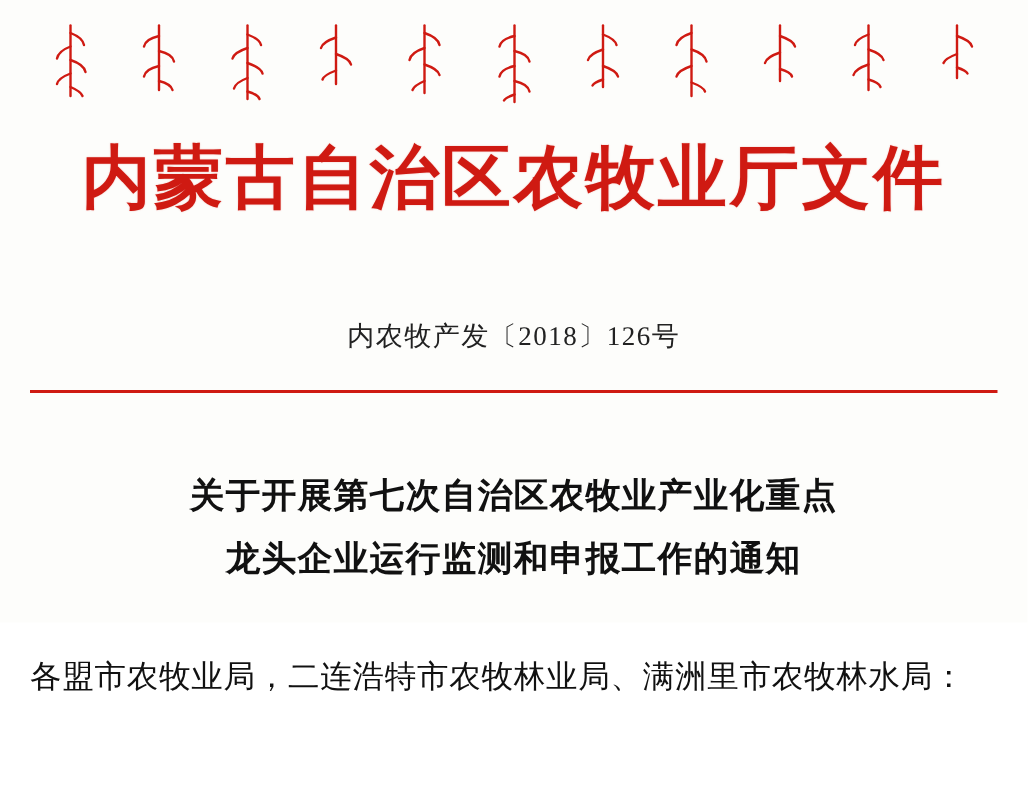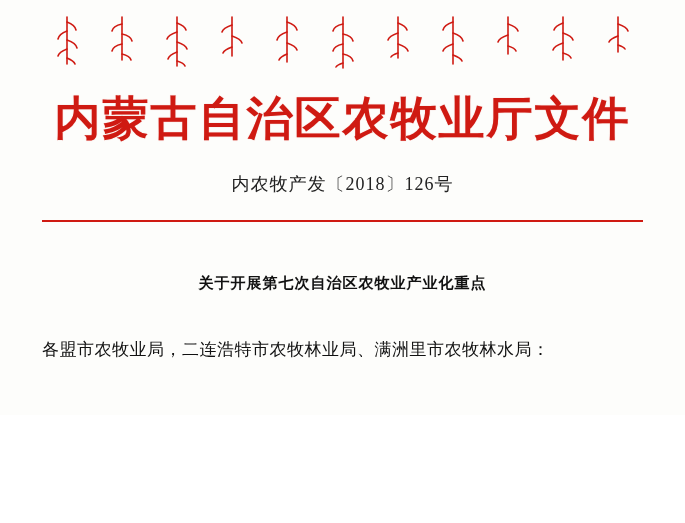--- a/index.html
+++ b/index.html
@@ -13,21 +13,21 @@
     overflow: hidden;
     font-family: "Liberation Serif", serif;
     color: #1a1a1a;
   }
   .page {
     position: relative;
     width: 685px;
     height: 415px;
     background: #fdfdfb;
     box-sizing: border-box;
-    padding: 0 42px;
+    padding: 0 20px;
   }
 
   
   .mongolian-band {
     position: relative;
     height: 72px;
     padding-top: 14px;
     display: flex;
     align-items: flex-start;
     justify-content: space-between;
@@ -55,51 +55,51 @@
     margin-top: 8px;
     white-space: nowrap;
     text-shadow: 0 0 1px rgba(207,26,18,0.35);
   }
 
   
   .doc-number {
     text-align: center;
     font-size: 18px;
     color: #222;
-    margin-top: 28px;
+    margin-top: 68px;
     letter-spacing: 1px;
     font-family: "Liberation Serif", serif;
   }
 
   
   .red-rule {
     margin-top: 24px;
     height: 2px;
     background: #cf1a12;
     width: 100%;
   }
 
   
   .subject {
     margin-top: 48px;
     text-align: center;
-    font-size: 15px;
+    font-size: 23px;
     font-weight: bold;
     line-height: 1.85;
     letter-spacing: 1px;
     color: #111;
   }
   .subject .line {
     display: block;
   }
 
   
   .body-block {
     margin-top: 36px;
-    font-size: 17px;
+    font-size: 21px;
     line-height: 1.95;
     color: #111;
     letter-spacing: 0.5px;
   }
   .body-block p {
     margin: 0;
   }
   .body-block p.indent {
     text-indent: 2em;
   }
@@ -246,19 +246,20 @@
   </div>
 
   <div class="doc-title">内蒙古自治区农牧业厅文件</div>
 
   <div class="doc-number">内农牧产发〔2018〕126号</div>
 
   <div class="red-rule"></div>
 
   <div class="subject">
     <span class="line">关于开展第七次自治区农牧业产业化重点</span>
+    <span class="line">龙头企业运行监测和申报工作的通知</span>
   </div>
 
   <div class="body-block">
     <p>各盟市农牧业局，二连浩特市农牧林业局、满洲里市农牧林水局：</p>
   </div>
 
 </div>
 
 </body></html>

